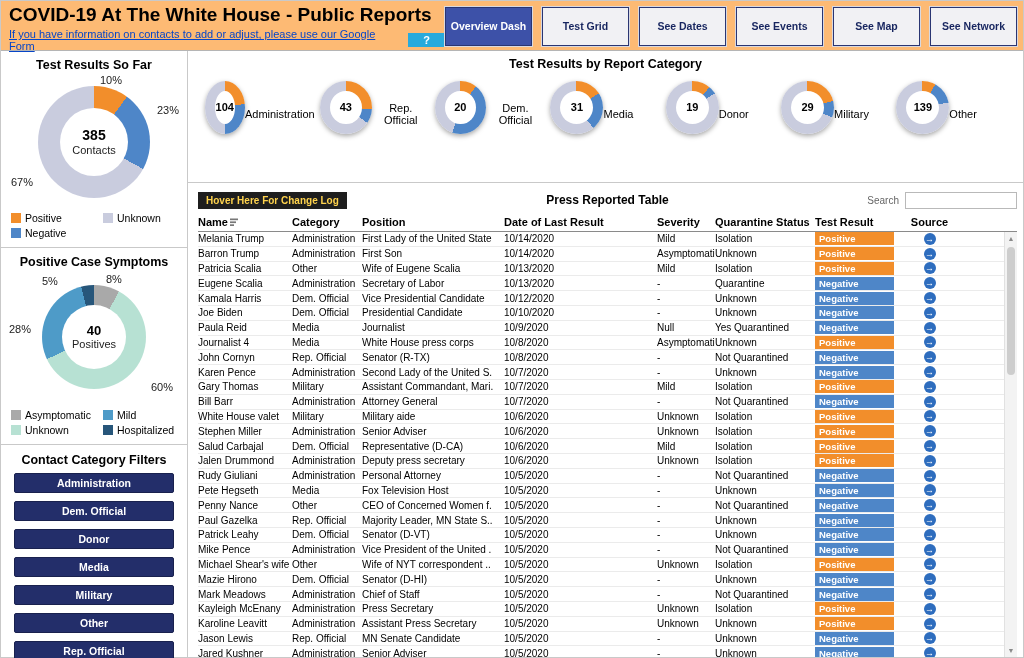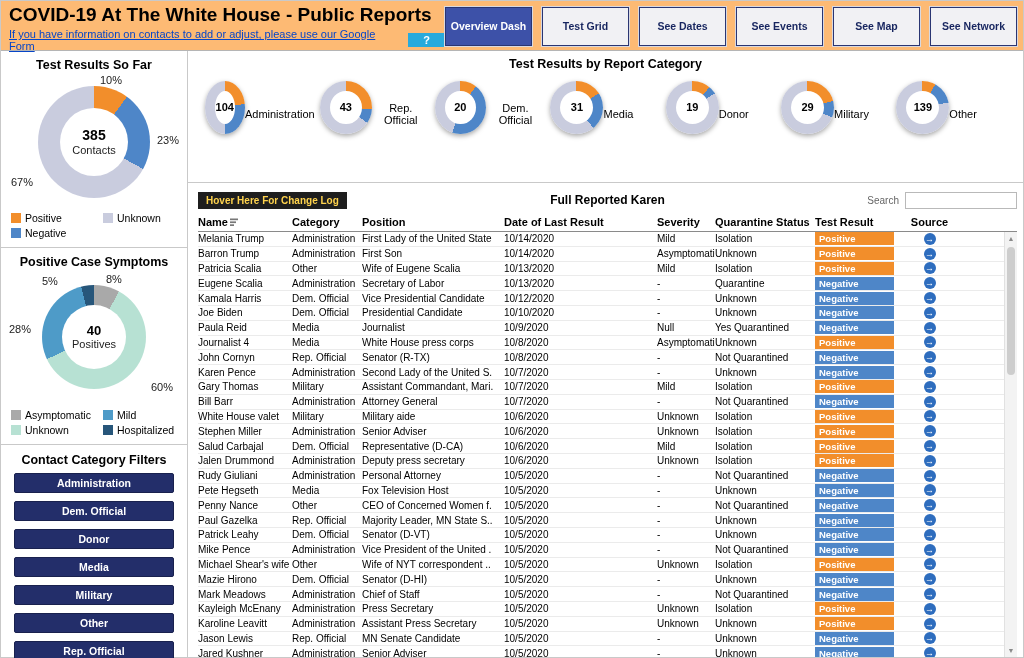--- a/index.html
+++ b/index.html
@@ -31,21 +31,21 @@
   #tr-donut{position:absolute;width:112px;height:112px;left:calc(50% - 56px);top:12px}
   #tr-donut .hole{inset:22px}
   #tr-donut b{font-size:14px}
   #tr-donut .hole span{font-size:11px;color:#222}
   #sym-donut{position:absolute;width:104px;height:104px;left:calc(50% - 52px);top:14px}
   #sym-donut .hole{inset:20px}
   #sym-donut b{font-size:13px}
   #sym-donut .hole span{font-size:11px;color:#222}
   .pl{position:absolute;font-size:11px;color:#222}
   .tr-l0{top:0;left:calc(50% + 6px)}
-  .tr-l1{top:60px;right:0}
+  .tr-l1{top:30px;right:0}
   .tr-l2{bottom:16px;left:2px}
   .sy-l0{top:2px;left:calc(50% + 12px)}
   .sy-l1{bottom:8px;right:6px}
   .sy-l2{top:52px;left:0}
   .sy-l3{top:4px;left:calc(50% - 52px)}
   .legend{display:grid;grid-template-columns:88px 1fr;gap:3px 4px;margin:8px 2px 2px;font-size:10.5px}
   .legend .li{display:flex;align-items:center;gap:4px;white-space:nowrap}
   .legend .sw{width:10px;height:10px;display:inline-block;flex:none}
 
   
@@ -251,21 +251,21 @@
                 </div>
               </div>
               <div class="label">Other</div>
             </div>
           </div>
       </section>
 
       <section class="table-section">
         <div class="table-bar">
           <button class="changelog">Hover Here For Change Log</button>
-          <div class="table-title">Full Reported Karen</div>
+          <div class="table-title">Press Reported Table</div>
           <div class="search">
             <label>Search</label>
             <input type="text" value="" style="">
           </div>
         </div>
         <div class="thead" id="thead">
             <div class="c w-name">Name<svg class="sort-icon" width="9" height="9" viewBox="0 0 9 9">
                 <rect width="8" height="1.7" y="0.5" fill="#777"></rect>
                 <rect width="6" height="1.7" y="3.4" fill="#777"></rect>
                 <rect width="4" height="1.7" y="6.3" fill="#777"></rect>

